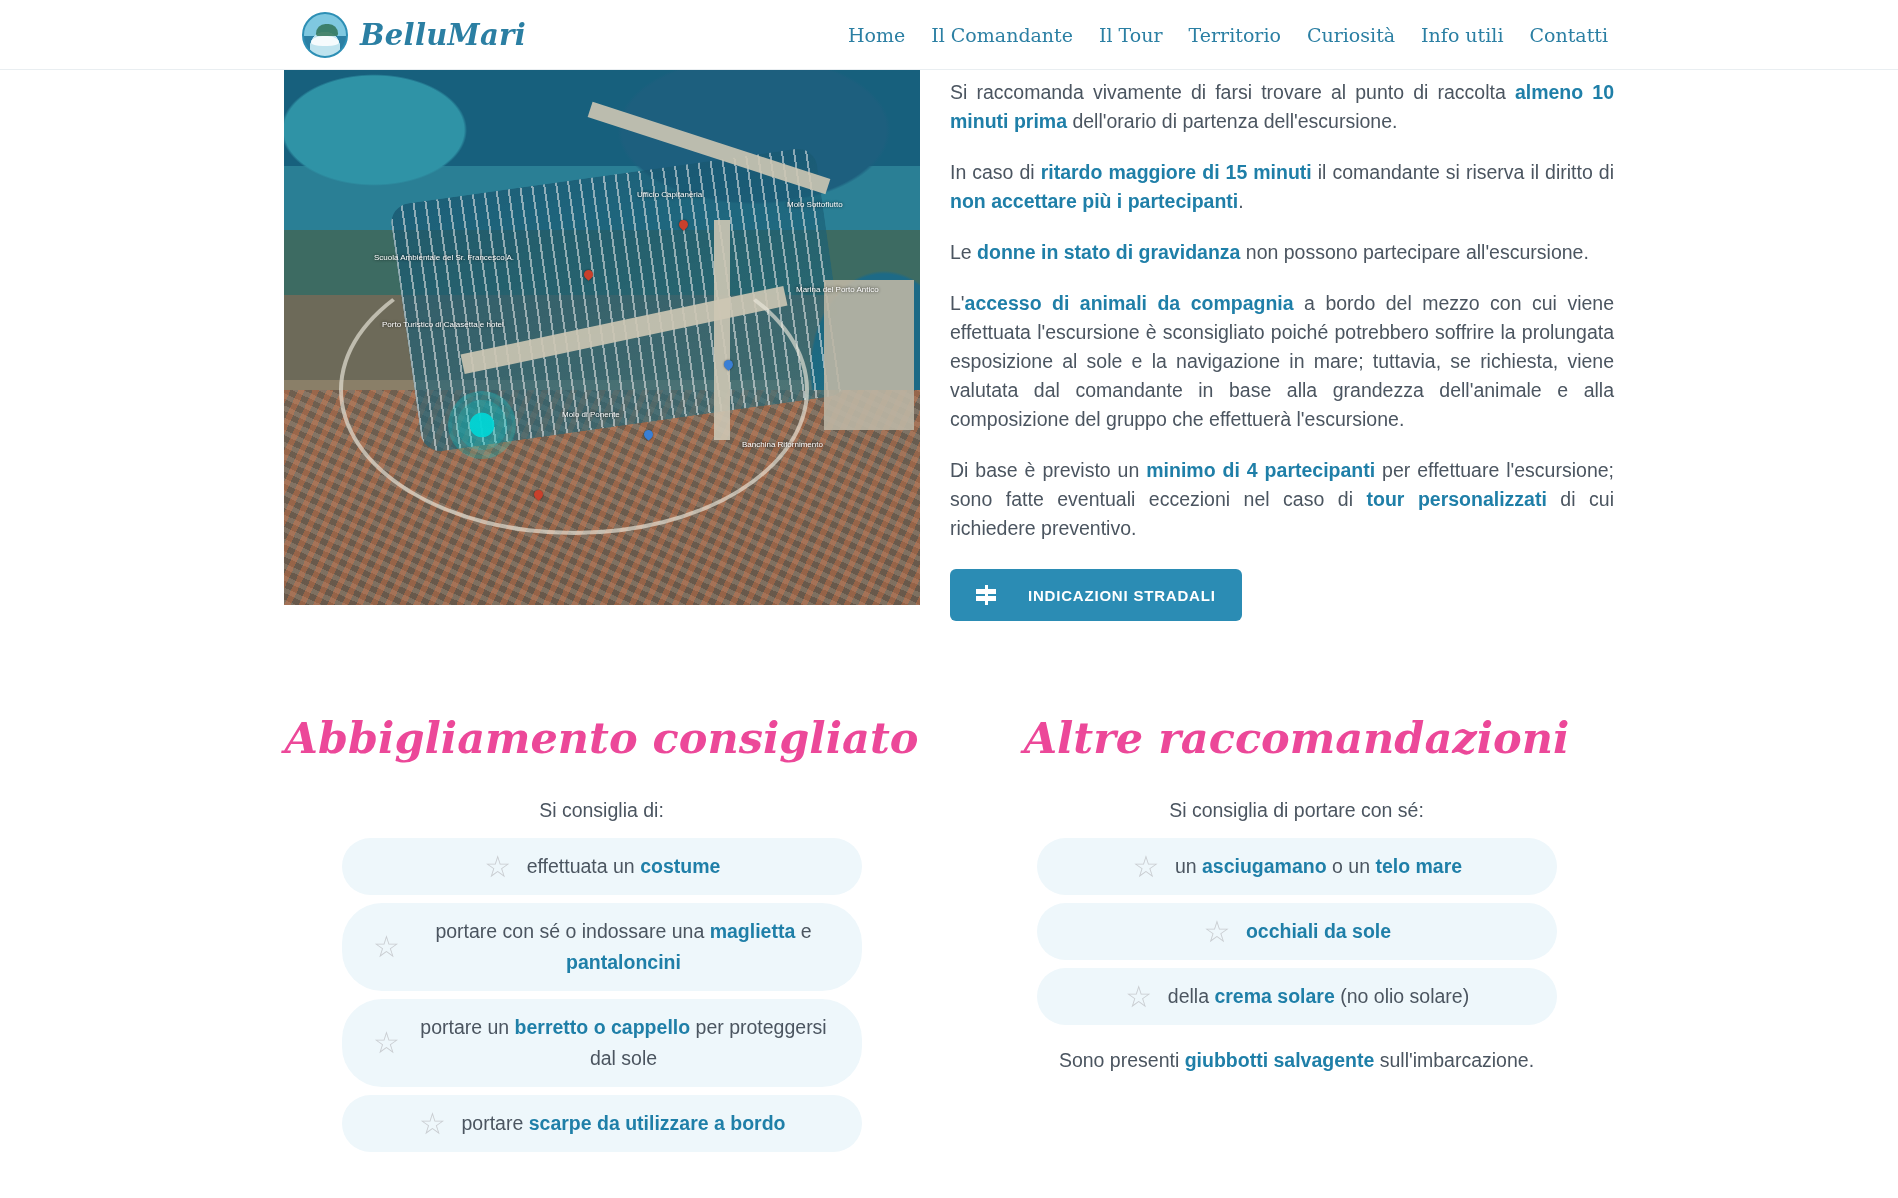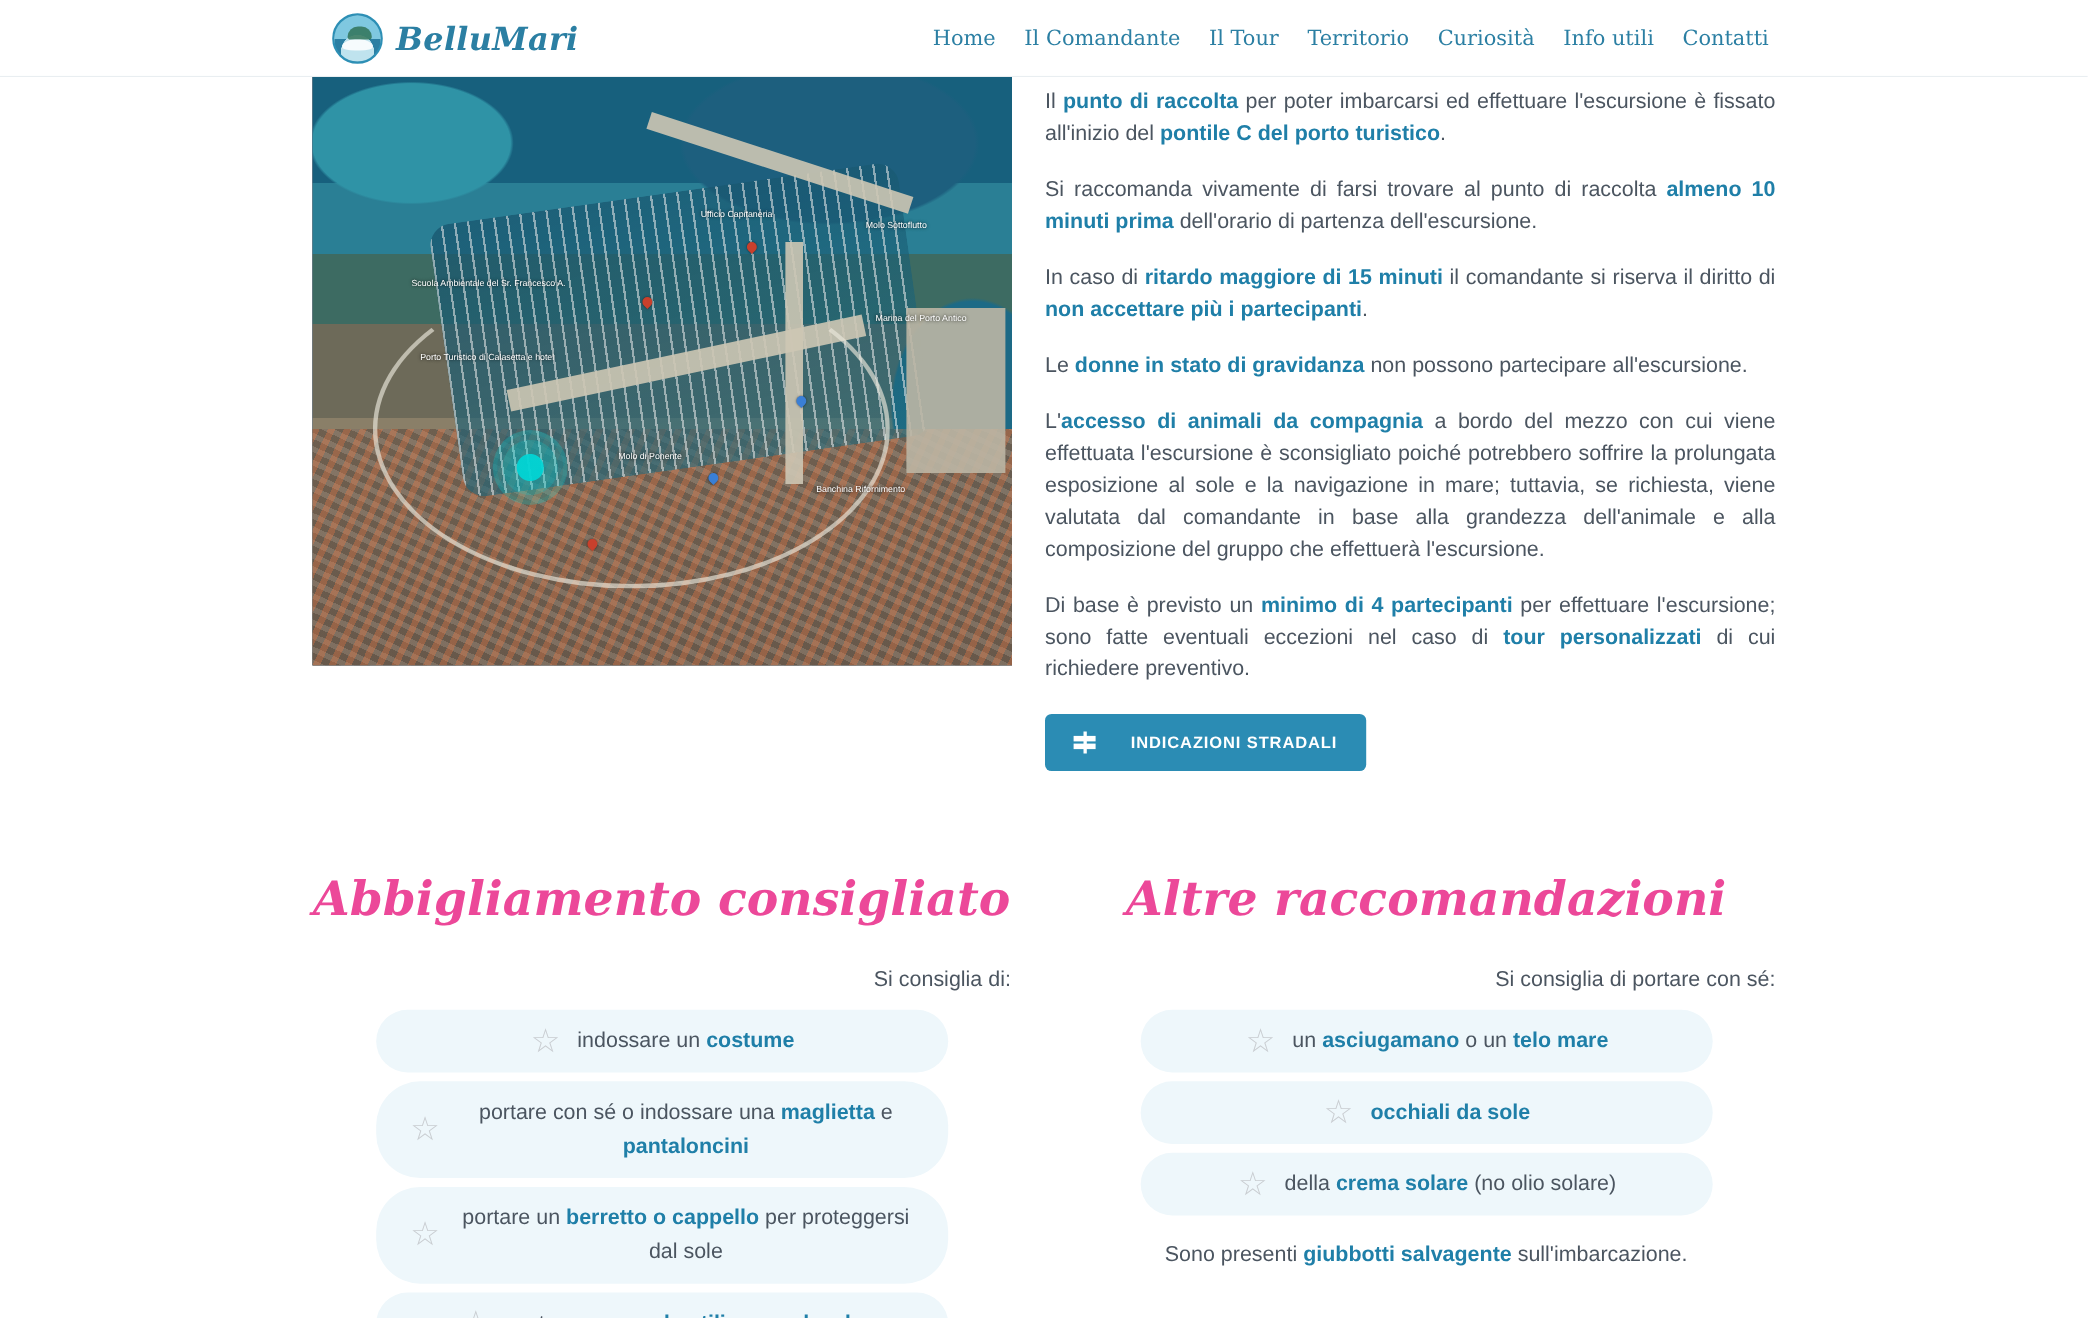--- a/index.html
+++ b/index.html
@@ -242,21 +242,21 @@
   .col-title {
     font-family: "DejaVu Serif", serif;
     font-style: italic;
     font-weight: bold;
     font-size: 43px;
     color: #ec4899;
     text-align: center;
     margin: 0 0 36px 0;
   }
   .col-sub {
-    text-align: right;
+    text-align: center;
     font-size: 19.5px;
     color: #4b5560;
     margin: 0 0 16px 0;
   }
   .pill {
     background: #eef7fb;
     border-radius: 40px;
     padding: 13px 30px;
     margin: 0 auto 8px auto;
     display: flex;
@@ -328,21 +328,20 @@
       <div class="map-label" style="left:52px;top:183px">Scuola Ambientale del Sr. Francesco A.</div>
       <div class="map-label" style="left:60px;top:250px">Porto Turistico di Calasetta e hotel</div>
       <div class="map-label" style="left:240px;top:340px">Molo di Ponente</div>
       <div class="map-label" style="left:474px;top:215px">Marina del Porto Antico</div>
       <div class="map-label" style="left:315px;top:120px">Ufficio Capitaneria</div>
       <div class="map-label" style="left:465px;top:130px">Molo Sottoflutto</div>
       <div class="map-label" style="left:420px;top:370px">Banchina Rifornimento</div>
     </div>
 
     <div class="text-col">
-      <p><span>Il </span><span class="hl">punto di raccolta</span><span> per poter imbarcarsi ed effettuare l'escursione è fissato all'inizio del </span><span class="hl">pontile C del porto turistico</span><span>.</span></p>
       <p><span>Si raccomanda vivamente di farsi trovare al punto di raccolta </span><span class="hl">almeno 10 minuti prima</span><span> dell'orario di partenza dell'escursione.</span></p>
       <p><span>In caso di </span><span class="hl">ritardo maggiore di 15 minuti</span><span> il comandante si riserva il diritto di </span><span class="hl">non accettare più i partecipanti</span><span>.</span></p>
       <p><span>Le </span><span class="hl">donne in stato di gravidanza</span><span> non possono partecipare all'escursione.</span></p>
       <p><span>L'</span><span class="hl">accesso di animali da compagnia</span><span> a bordo del mezzo con cui viene effettuata l'escursione è sconsigliato poiché potrebbero soffrire la prolungata esposizione al sole e la navigazione in mare; tuttavia, se richiesta, viene valutata dal comandante in base alla grandezza dell'animale e alla composizione del gruppo che effettuerà l'escursione.</span></p>
       <p><span>Di base è previsto un </span><span class="hl">minimo di 4 partecipanti</span><span> per effettuare l'escursione; sono fatte eventuali eccezioni nel caso di </span><span class="hl">tour personalizzati</span><span> di cui richiedere preventivo.</span></p>
       <button class="btn-directions">
         <span class="sign-icon"></span>
         <span>INDICAZIONI STRADALI</span>
       </button>
     </div>
@@ -350,21 +349,21 @@
   </div>
 </div>
 
 <div class="bottom-section">
 
   <div class="col">
     <h2 class="col-title">Abbigliamento consigliato</h2>
     <p class="col-sub">Si consiglia di:</p>
     <div class="pill w1">
       <span class="star">☆</span>
-      <span><span>indossare un </span><span class="hl">costume</span></span>
+      <span><span>effettuata un </span><span class="hl">costume</span></span>
     </div>
     <div class="pill w2">
       <span class="star">☆</span>
       <span><span>portare con sé o indossare una </span><span class="hl">maglietta</span><span> e </span><span class="hl">pantaloncini</span></span>
     </div>
     <div class="pill w3">
       <span class="star">☆</span>
       <span><span>portare un </span><span class="hl">berretto o cappello</span><span> per proteggersi dal sole</span></span>
     </div>
     <div class="pill w4">

